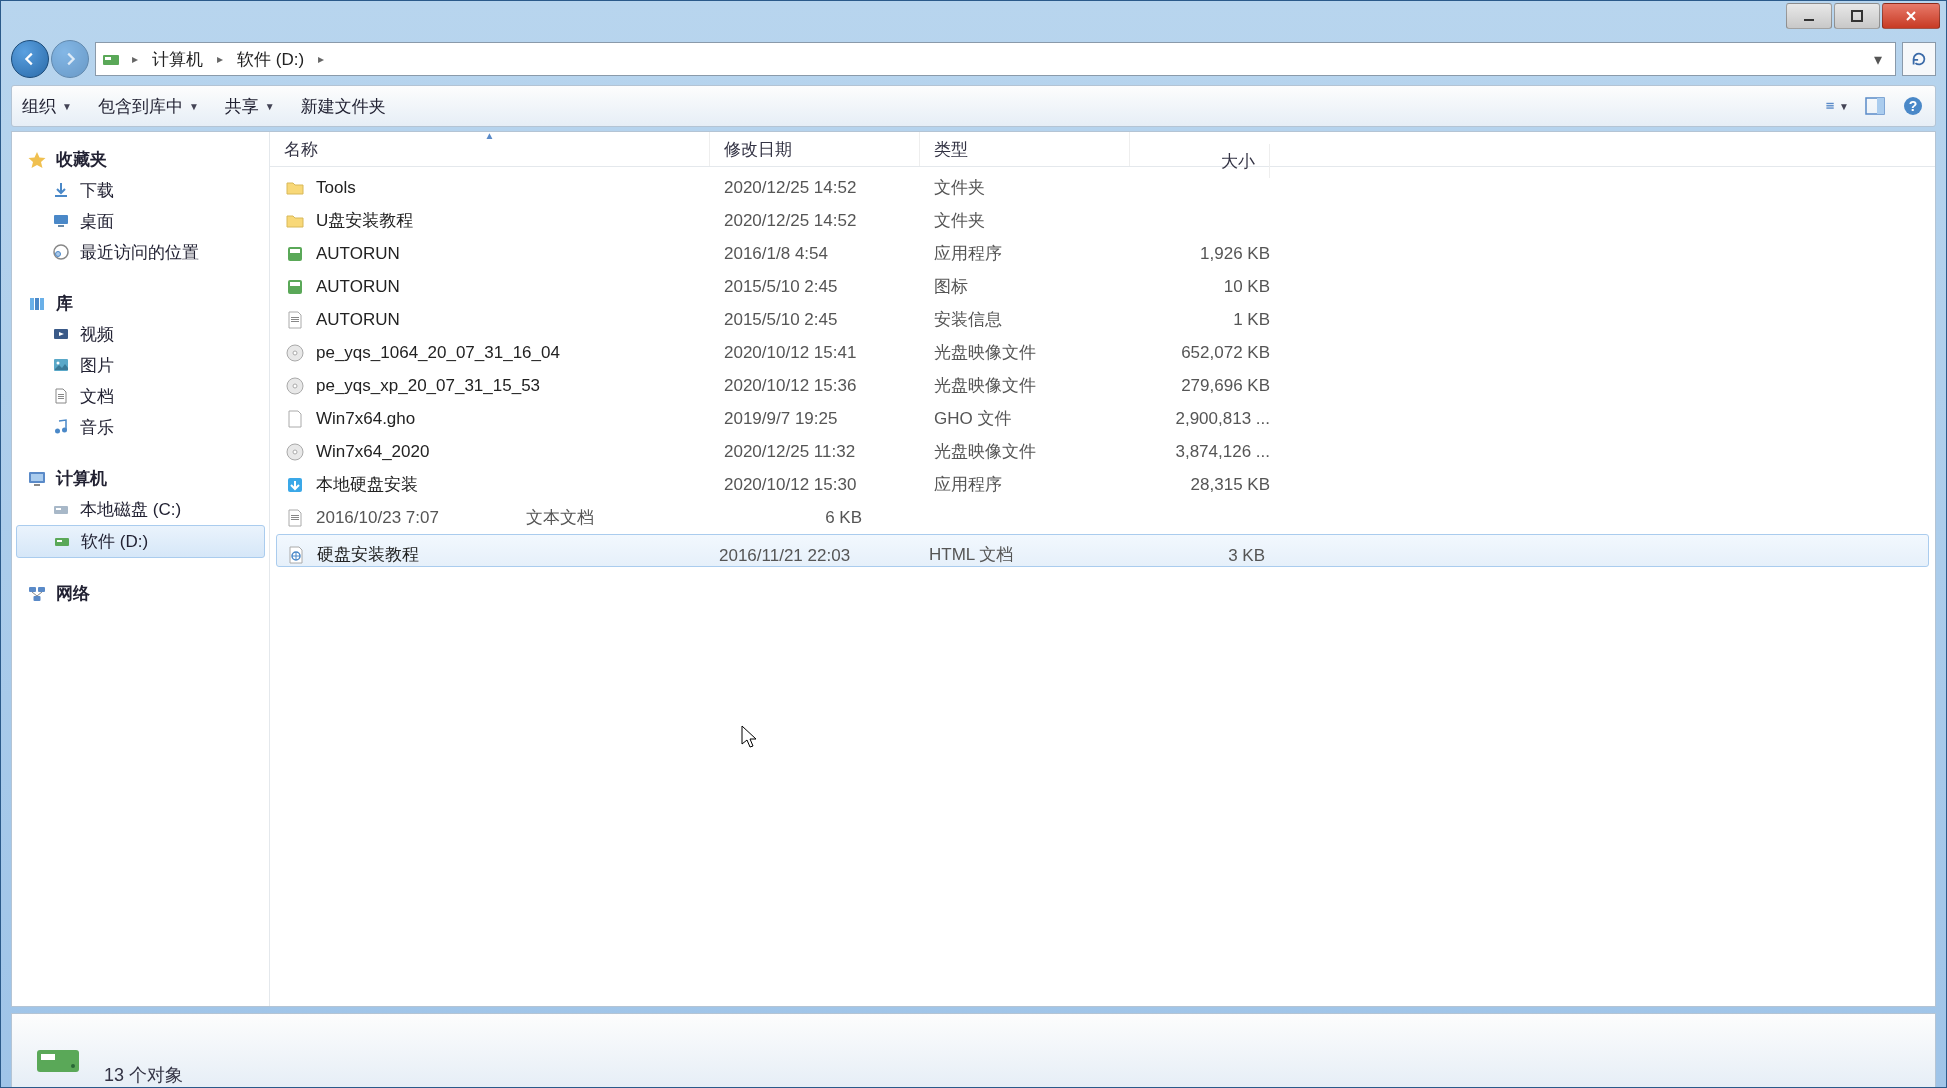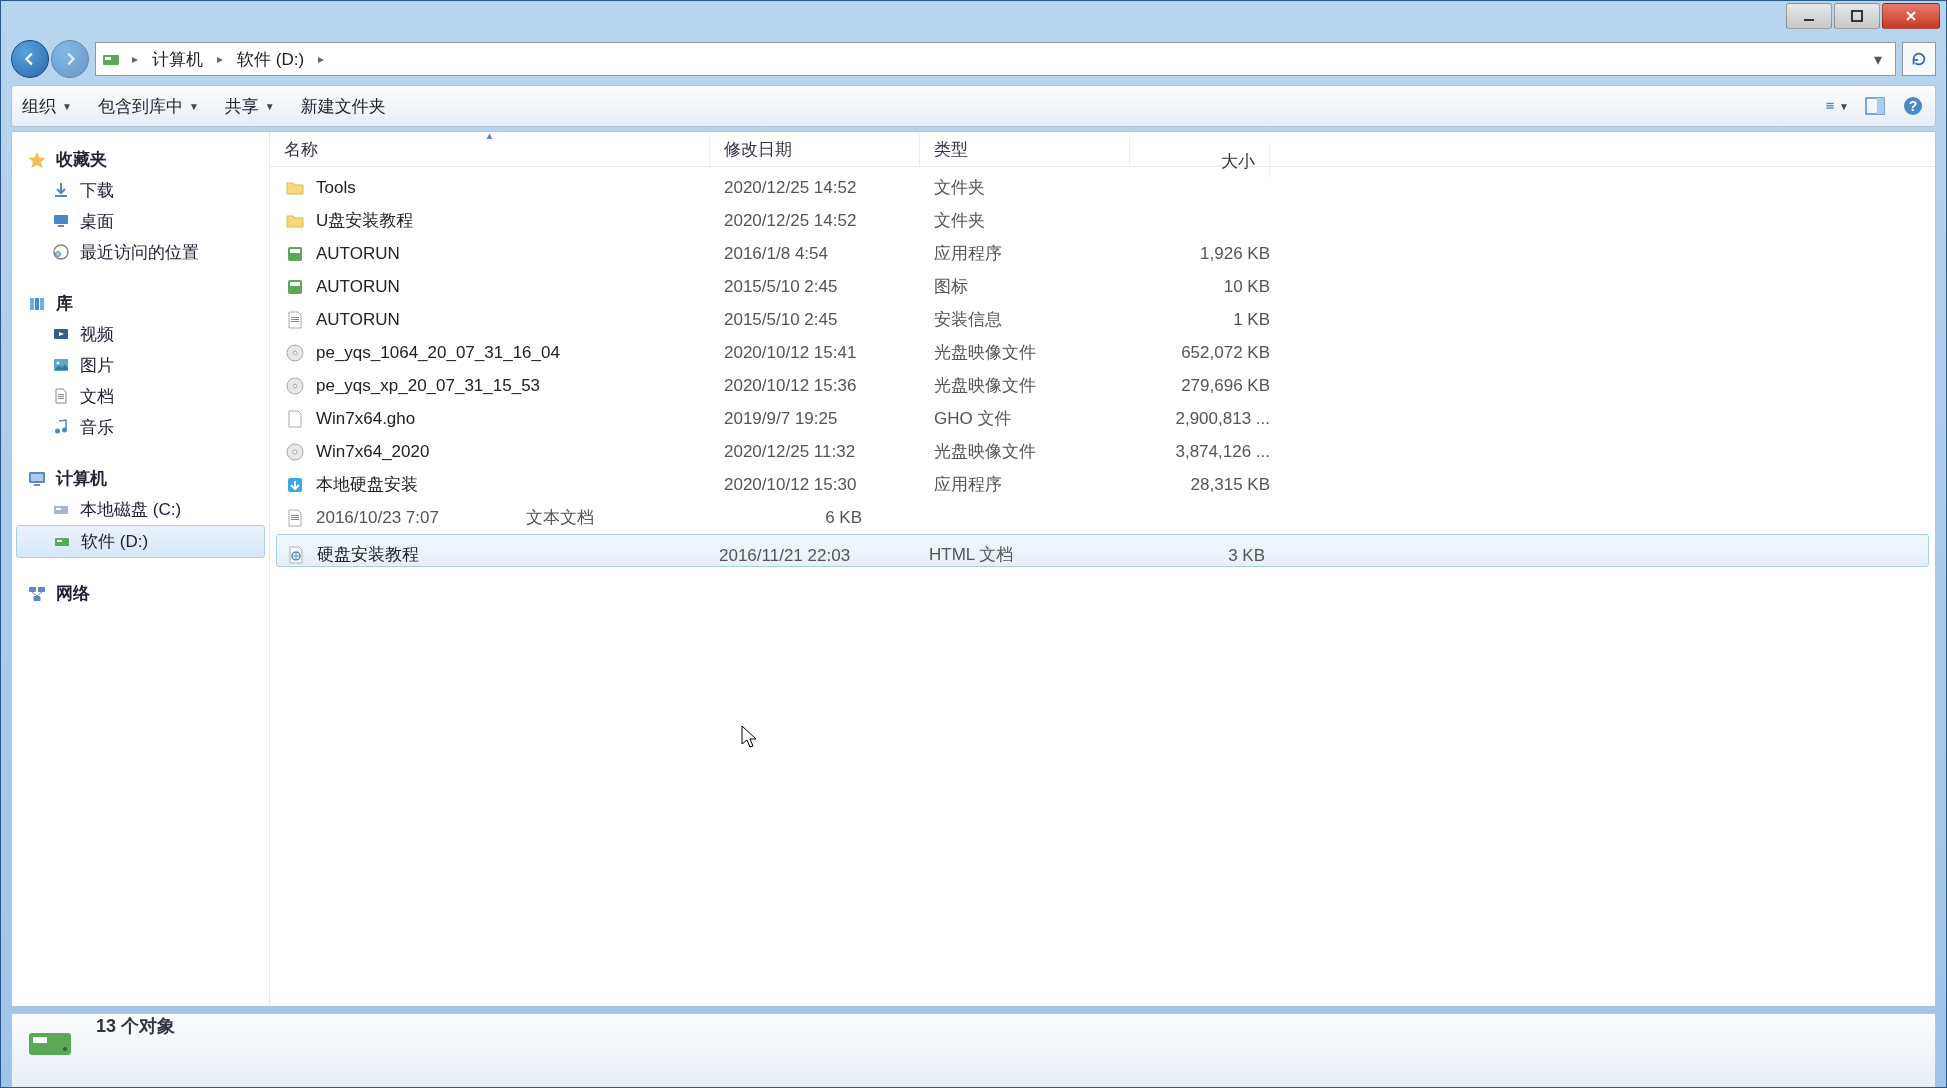--- a/index.html
+++ b/index.html
@@ -114,21 +114,21 @@
 .file-row.sel .fname { width: 402px; }
 .file-row .fdate { width: 210px; color: #555; }
 .file-row .ftype { width: 210px; color: #555; }
 .file-row .fsize { width: 126px; text-align: right; color: #555; }
 
 
 .statusbar {
   position: absolute; bottom: 0; left: 10px; right: 10px; height: 74px;
   background: linear-gradient(180deg, #fdfdfd, #e6eef6);
   border: 1px solid #b4c4d4; border-bottom: none;
-  display: flex; align-items: flex-start; padding: 0 10px; gap: 18px; font-weight: bold;
+  display: flex; align-items: flex-end; padding: 0 18px; gap: 18px;
 }
 .status-icon { width: 56px; height: 56px; display: flex; align-items: center; justify-content: center; }
 .status-text { font-size: 18px; color: #334; }
 
 
 .cursor { position: absolute; top: 724px; left: 740px; pointer-events: none; z-index: 100; }
 .ic-star { color: #f0c050; }
 .ic-blue { color: #4a88c8; }
 .ic-green { color: #3aa858; }
 .ic-gray { color: #888; }

